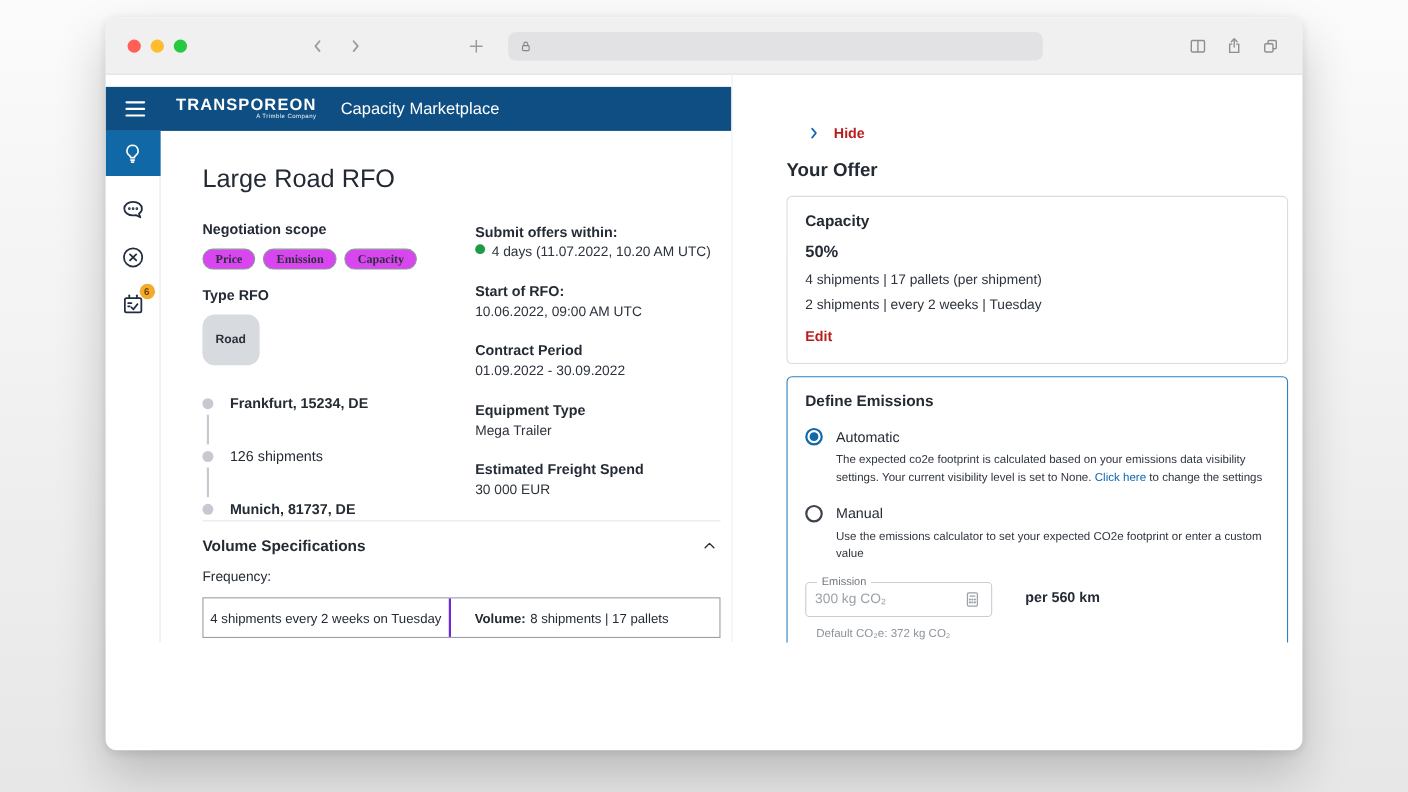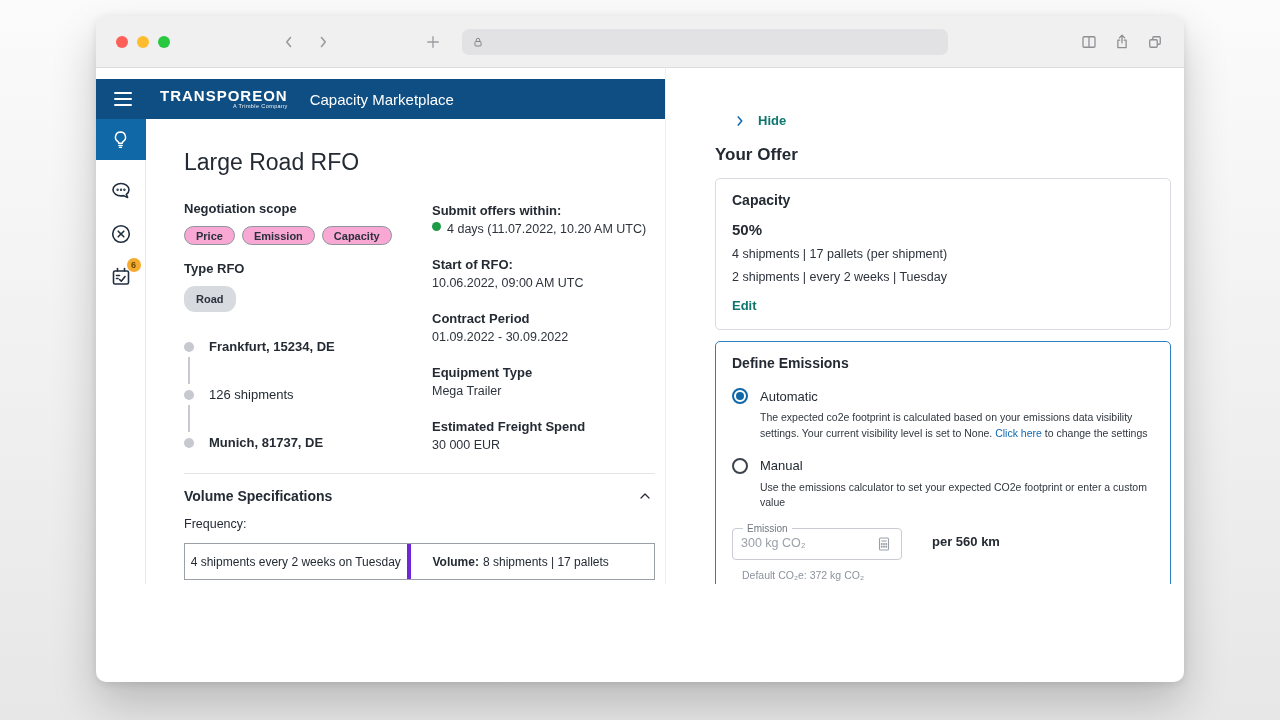--- a/index.html
+++ b/index.html
@@ -61,49 +61,49 @@
   }
   
   .main { flex:1; padding:30px 10px 0 38px; overflow:hidden; }
   .rfo-title { font-size:23px; font-weight:500; color:#232a33; }
   .cols { display:flex; margin-top:25px; }
   .col-left { width:248px; flex:0 0 auto; }
   .lbl { font-size:13px; font-weight:700; margin-bottom:10px; }
   .chips { display:flex; gap:7px; }
   .chip {
     border:1px solid #8e949c; border-radius:11px; padding:2.5px 11px;
-    font-size:11px; font-weight:600; color:#2a313b; background:#f9a8d4; cursor:default;
-  }
-  .chip-filled { background:#d7dade; border:none; border-radius:11px; padding:7px 12px;
+    font-size:11px; font-weight:600; color:#2a313b; background:#d946ef; cursor:default;font-family:Liberation Serif, serif;
+  }
+  .chip-filled { background:#d7dade; border:none; border-radius:11px; padding:17px 12px;
     font-size:11px; font-weight:700; color:#2a313b; display:inline-block; }
   .type-lbl { margin-top:16px; }
   .route { margin-top:27px; display:grid; grid-template-columns:10px 1fr; column-gap:15px; align-items:center; }
   .rdot { width:10px; height:10px; border-radius:50%; background:#c6cad0; }
   .rline { width:2px; height:27px; background:#c6cad0; margin:3px 0 3px 4px; }
   .rstop { font-size:13px; font-weight:700; }
   .rmid { font-size:13px; }
   .col-right { flex:1; padding-top:2px; }
   .ditem { margin-bottom:21px; }
   .ditem .dl { font-size:13px; font-weight:700; margin-bottom:4px; }
   .ditem .dv { font-size:12.5px; color:#2d333c; display:flex; align-items:flex-start; }
   .gdot { width:9px; height:9px; border-radius:50%; background:#1d9b47; margin-right:6px; flex:0 0 auto; }
   .divider { border:none; border-top:1px solid #e3e5e9; margin:0; }
   .sect-head { display:flex; align-items:center; justify-content:space-between; padding:14px 2px 0 0; }
   .sect-title { font-size:14px; font-weight:700; }
   .freq-lbl { font-size:12.5px; margin-top:13px; }
   .freq-table { margin-top:12px; display:flex; border:1px solid #9aa0a6; height:37px; }
-  .ft-cell1 { flex:1; border-right:4px solid #6d28d9; display:flex; align-items:center; justify-content:center; font-size:12px; }
+  .ft-cell1 { flex:1; border-right:2px solid #6d28d9; display:flex; align-items:center; justify-content:center; font-size:12px; }
   .ft-cell2 { flex:1; display:flex; align-items:center; padding-left:22px; font-size:12px; }
   .ft-cell2 b { margin-right:4px; }
   .sect-gap { margin-top:15px; }
   .svc-head { padding:15px 2px 15px 0; }
   
   .offer-panel { flex:1; background:#fff; border-left:1px solid #edeff1; padding:45px 13px 0 49px; overflow:hidden; }
   .hide-row { display:flex; align-items:center; gap:11px; margin-left:18px; cursor:pointer; }
-  .link { color:#0f766e; font-weight:700; font-size:13px; text-decoration:none; cursor:pointer; }
+  .link { color:#b91c1c; font-weight:700; font-size:13px; text-decoration:none; cursor:pointer; }
   .offer-title { font-size:17px; font-weight:600; margin-top:17px; color:#232a33; }
   .card { border:1px solid #d9dce0; border-radius:5px; padding:13px 16px 15px; margin-top:13px; background:#fff; }
   .card-title { font-size:14px; font-weight:600; }
   .cap-pct { font-size:15px; font-weight:700; margin-top:13px; }
   .cap-line { font-size:12.5px; margin-top:9px; color:#2d333c; }
   .card .link { display:inline-block; margin-top:14px; }
   .card-em { border-color:#2f7fc0; margin-top:11px; padding-bottom:17px; }
   .radio-row { display:flex; align-items:center; gap:12px; margin-top:17px; }
   .radio { width:16px; height:16px; border-radius:50%; flex:0 0 auto; display:flex; align-items:center; justify-content:center; cursor:pointer; }
   .radio-on { border:2px solid #1168a7; }

